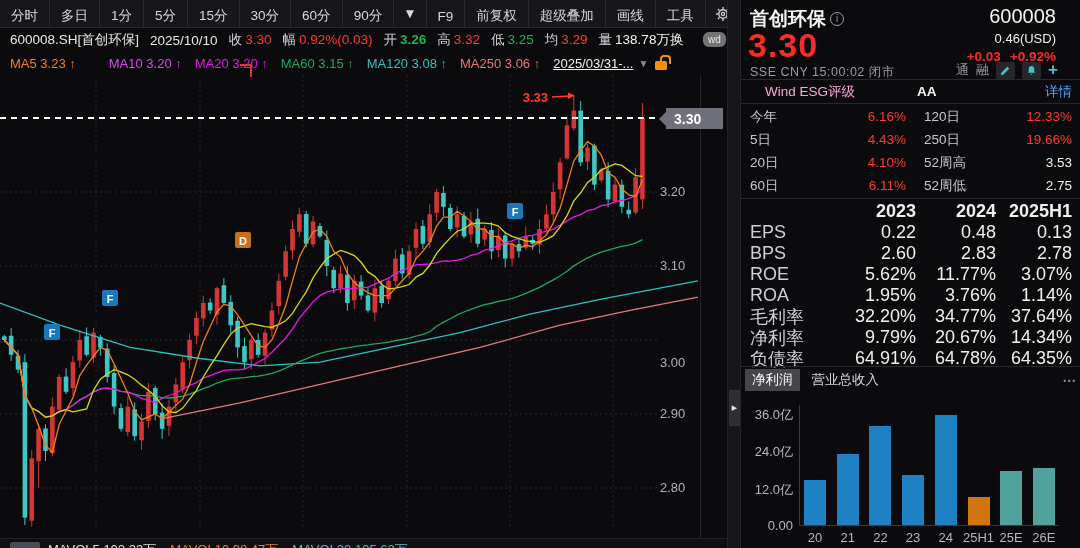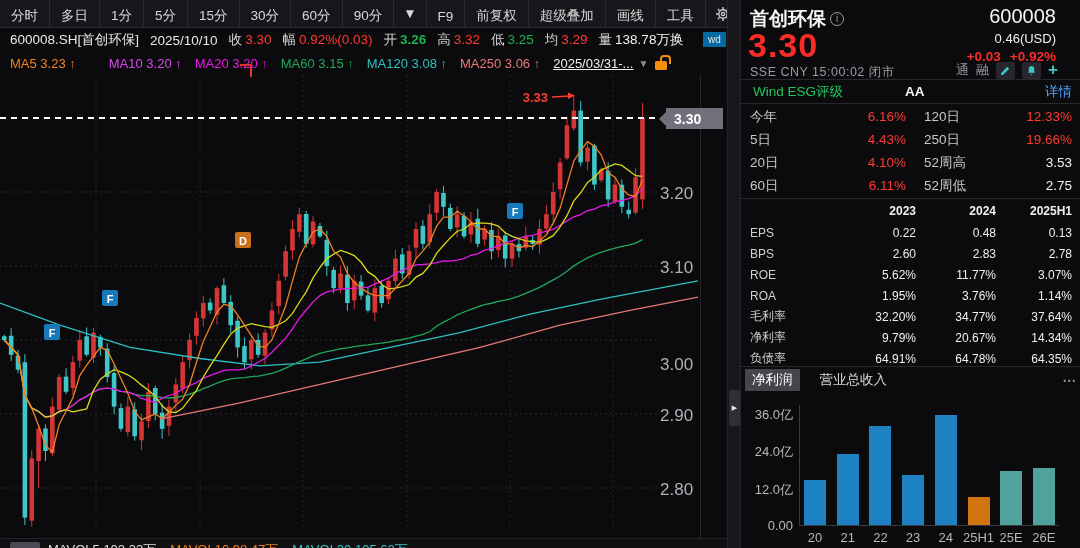--- a/index.html
+++ b/index.html
@@ -12,35 +12,35 @@
   .tb-item { display:flex; align-items:center; padding:16px 11px; font-size:13.5px; color:#d8d8d8;
              border-right:1px solid #2b2b2f; white-space:nowrap; cursor:default; }
   .tb-item.narrow { padding:0 9px; }
   .help-circle { width:15px; height:15px; border:1.5px solid #cfcfcf; border-radius:50%;
                  font-size:10px; color:#cfcfcf; display:flex; align-items:center; justify-content:center; }
 
   .quote-bar { position:absolute; left:0; top:28px; width:740px; height:24px; background:#0b0b0d;
                display:flex; align-items:center; padding-left:10px; font-size:13.5px; white-space:nowrap; overflow:hidden; }
   .q-seg { margin-right:11px; }
   .q-label { color:#d4d4d8; margin-right:3px; }
-  .wd-chip { position:absolute; left:703px; top:32px; width:23px; height:15px; background:#0369a1;
-             color:#e8e8e8; font-size:10px; display:flex; align-items:center; justify-content:center; border-radius:0; }
+  .wd-chip { position:absolute; left:703px; top:32px; width:23px; height:15px; background:#737373;
+             color:#e8e8e8; font-size:10px; display:flex; align-items:center; justify-content:center; border-radius:6px; }
 
   .ma-bar { position:absolute; left:0; top:52px; width:740px; height:23px; display:flex; align-items:center;
             padding-left:10px; font-size:13px; white-space:nowrap; }
   .ma-seg { margin-right:13px; }
   .ma-range { color:#f0f0f0; text-decoration:underline; margin-right:5px; }
   .ma-drop { color:#8a8a90; font-size:10px; margin-right:7px; }
   .lock { position:relative; width:12px; height:9px; background:#f0900e; border-radius:1.5px; margin-top:4px; }
   .lock::before { content:""; position:absolute; left:5px; top:-6px; width:7px; height:7px;
                   border:2px solid #f0900e; border-bottom:none; border-radius:4px 4px 0 0; }
 
   .chart-area { position:absolute; left:0; top:75px; width:740px; height:463px; }
   .chart-vline { position:absolute; left:700px; top:0; width:1px; height:463px; background:#26262a; }
-  .price-label { position:absolute; left:660px; width:40px; font-size:17px; color:#b0b0b5; }
+  .price-label { position:absolute; left:660px; width:40px; font-size:13px; color:#b0b0b5; }
   .price-tag { position:absolute; left:666px; top:33px; width:57px; height:21px; background:#70707a;
                color:#fff; font-size:14px; font-weight:bold; display:flex; align-items:center; padding-left:8px; }
   .price-tag::before { content:""; position:absolute; left:-7px; top:4px; border:7px solid transparent;
                        border-right:7px solid #70707a; border-left:none; }
   .corner-mark { position:absolute; left:240px; top:64px; width:12px; height:13px;
                  border-top:2px solid #e23333; border-right:2px solid #e23333; }
 
   .chart-footer { position:absolute; left:0; top:538px; width:727px; height:10px; overflow:hidden;
                   border-top:1px solid #232327; background:#101013; display:flex; align-items:flex-start; }
   .cf-chip { width:30px; height:12px; background:#4a4a52; margin:3px 8px 0 10px; border-radius:2px; flex:none; }
@@ -60,39 +60,39 @@
   .p-chg { position:absolute; right:8px; top:49px; font-size:13.5px; color:#fb2c27; font-weight:bold; }
   .p-chg span { margin-left:9px; }
   .p-exch { position:absolute; left:9px; top:64px; font-size:12.5px; color:#9a9aa0; letter-spacing:.5px; }
   .p-icons { position:absolute; right:6px; top:60px; display:flex; align-items:center; gap:7px; }
   .badge { color:#9a9aa0; font-size:13px; }
   .chip { width:19px; height:17px; background:#26262c; border-radius:2px; display:flex; align-items:center; justify-content:center; }
   .plus { color:#3fc6c6; font-size:17px; font-weight:bold; }
   .divider { position:absolute; left:0; width:340px; height:1px; background:#28282d; }
 
   .esg-row { position:absolute; left:0; top:80px; width:340px; height:23px; display:flex; align-items:center; font-size:13.5px; }
-  .esg-label { color:#22c55e; margin-left:12px; }
+  .esg-label { color:#f9a8d4; margin-left:24px; }
   .esg-rating { color:#f5f5f5; font-weight:bold; margin-left:62px; }
   .esg-link { color:#549fff; margin-left:auto; margin-right:9px; }
 
   .perf { position:absolute; left:0; top:105px; width:340px; }
   .perf-row { display:flex; height:23px; align-items:center; font-size:13.5px; }
   .pf-l1 { color:#c8c8cc; margin-left:9px; width:48px; }
   .pf-v1 { width:108px; text-align:right; }
   .pf-l2 { color:#c8c8cc; margin-left:18px; width:58px; }
   .pf-v2 { flex:1; text-align:right; margin-right:9px; }
 
-  .fin { position:absolute; left:0; top:200px; width:340px; font-size:12px; }
+  .fin { position:absolute; left:0; top:200px; width:340px; font-size:18px; }
   .fin-row { display:flex; height:21px; align-items:center; }
   .fin-row.hdr { font-weight:bold; height:22px; }
   .fin-label { color:#d0d0d4; margin-left:9px; width:62px; }
   .fin-c { text-align:right; color:#f0f0f0; }
   .fin-c1 { width:104px; } .fin-c2 { width:80px; } .fin-c3 { flex:1; margin-right:9px; }
 
-  .tabs-row { position:absolute; left:4px; top:369px; width:332px; height:22px; display:flex; align-items:center; gap:20px; font-size:13.5px; }
+  .tabs-row { position:absolute; left:4px; top:369px; width:332px; height:22px; display:flex; align-items:center; gap:12px; font-size:13.5px; }
   .tab-chip { background:#45454c; color:#fff; padding:2px 7px; }
   .tab-plain { color:#d8d8dc; }
   .dots { margin-left:auto; color:#8a8a90; letter-spacing:1px; font-weight:bold; }
 
   .bar-chart { position:absolute; left:0; top:392px; width:340px; height:156px; }
   .bc-tick { position:absolute; font-size:13px; color:#b8b8bc; text-align:right; width:52px; }
   .bc-axis-v { position:absolute; left:58px; top:13px; width:1px; height:121px; background:#3a3a40; }
   .bc-axis-h { position:absolute; left:58px; top:133px; width:260px; height:1px; background:#3a3a40; }
   .bc-bar { position:absolute; }
   .bc-xlabel { position:absolute; top:138px; font-size:13px; color:#b8b8bc; text-align:center; width:34px; }

